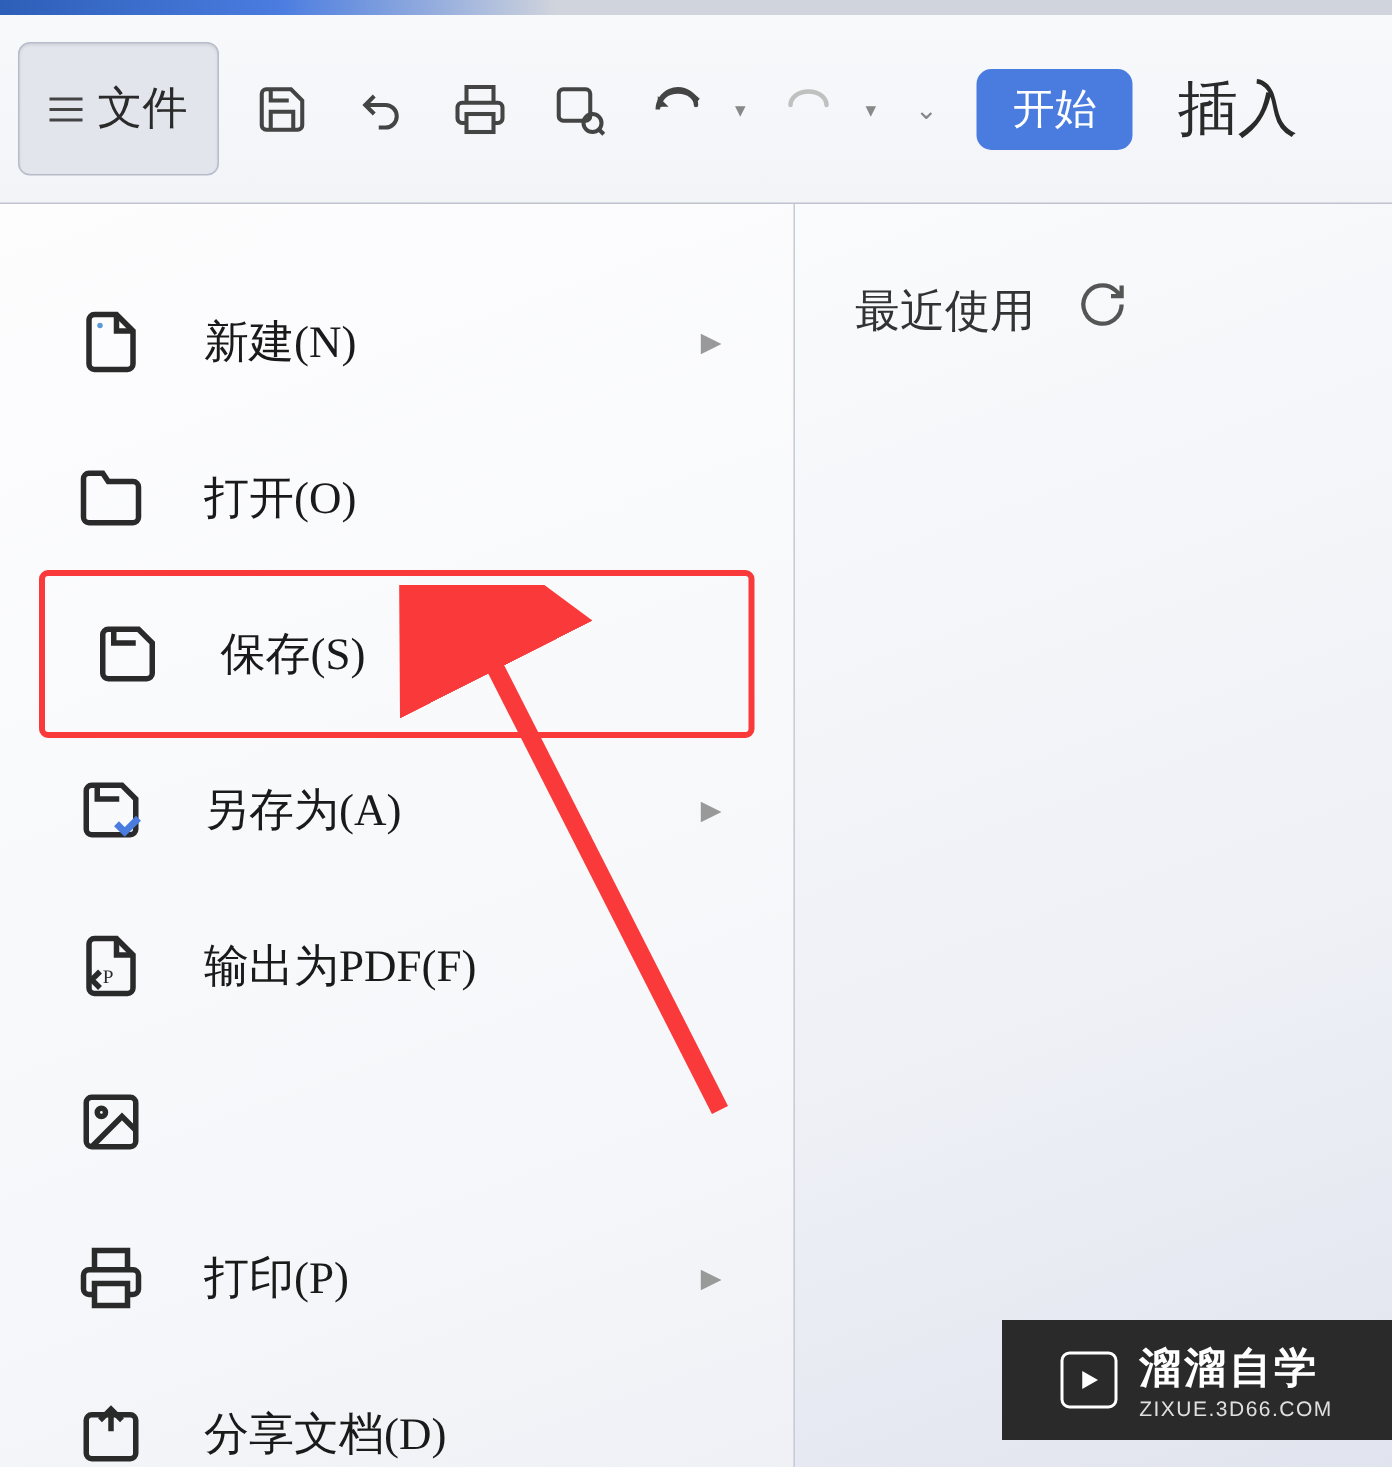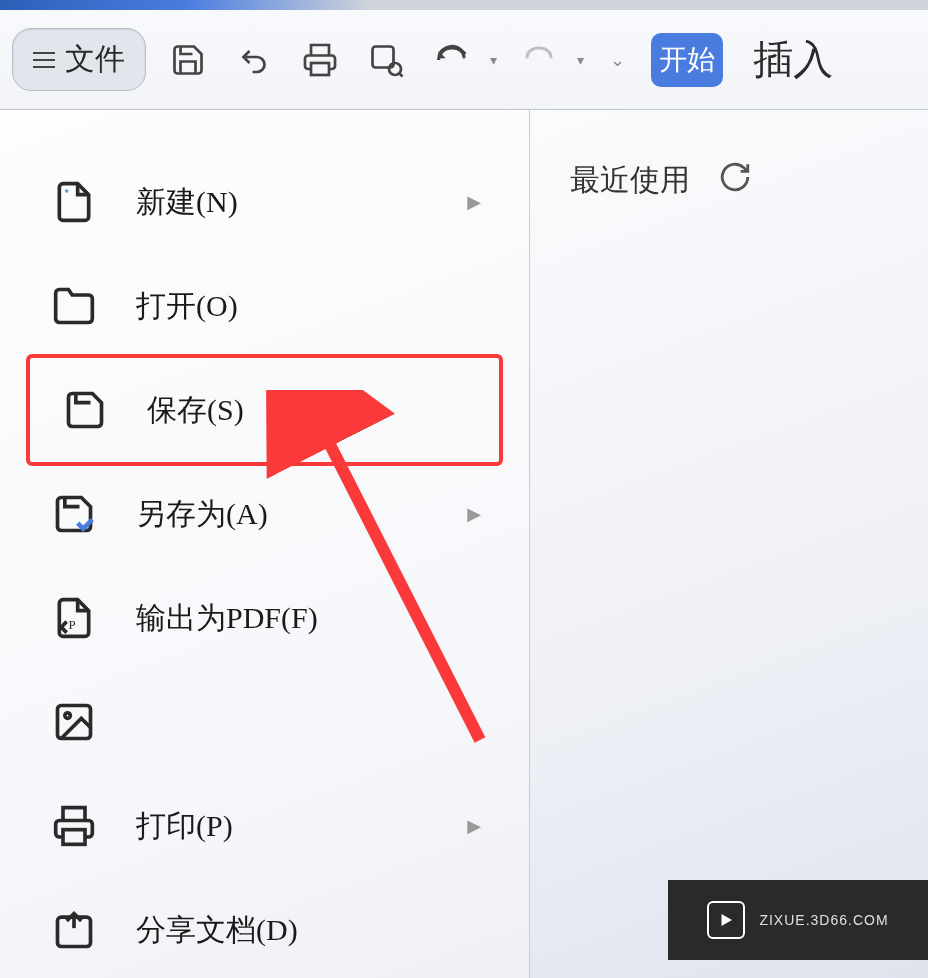--- a/index.html
+++ b/index.html
@@ -26,22 +26,22 @@
       gap: 6px;
       background: linear-gradient(180deg, #f8f9fb 0%, #f2f4f8 100%);
       border-bottom: 1px solid #c0c4ce;
     }
     .file-button {
       display: flex;
       align-items: center;
       gap: 10px;
       background: #e2e5ec;
       border: 1px solid #b8bcca;
-      border-radius: 19px;
-      padding: 10px 20px;
+      border-radius: 8px;
+      padding: 23px 20px;
       font-size: 30px;
       color: #2a2a2a;
       cursor: pointer;
       box-shadow: inset 0 1px 2px rgba(0,0,0,0.1);
     }
     .hamburger {
       display: flex;
       flex-direction: column;
       gap: 5px;
     }
@@ -69,21 +69,21 @@
     }
     .tool-dropdown {
       font-size: 14px;
       color: #888;
       margin-left: 8px;
     }
     .start-button {
       background: #4a7ce0;
       color: white;
       border-radius: 10px;
-      padding: 8px 8px;
+      padding: 8px 24px;
       font-size: 28px;
       cursor: pointer;
       margin-left: 20px;
       font-weight: 500;
     }
     .tab-item {
       font-size: 40px;
       color: #2a2a2a;
       margin-left: 24px;
       cursor: pointer;
@@ -385,15 +385,16 @@
   <line x1="230" y1="350" x2="70" y2="35" stroke="#fa3a3a" stroke-width="12" marker-end="url(#ah)"></line>
 </svg>
 
 <div class="watermark">
   <div class="watermark-icon">
     <svg width="18" height="18" viewBox="0 0 24 24" fill="white">
         <polygon points="6,4 20,12 6,20"></polygon>
       </svg>
   </div>
   <div class="watermark-text">
+    <span class="main">溜溜自学</span>
     <span class="sub">ZIXUE.3D66.COM</span>
   </div>
 </div>
 
 </body></html>

